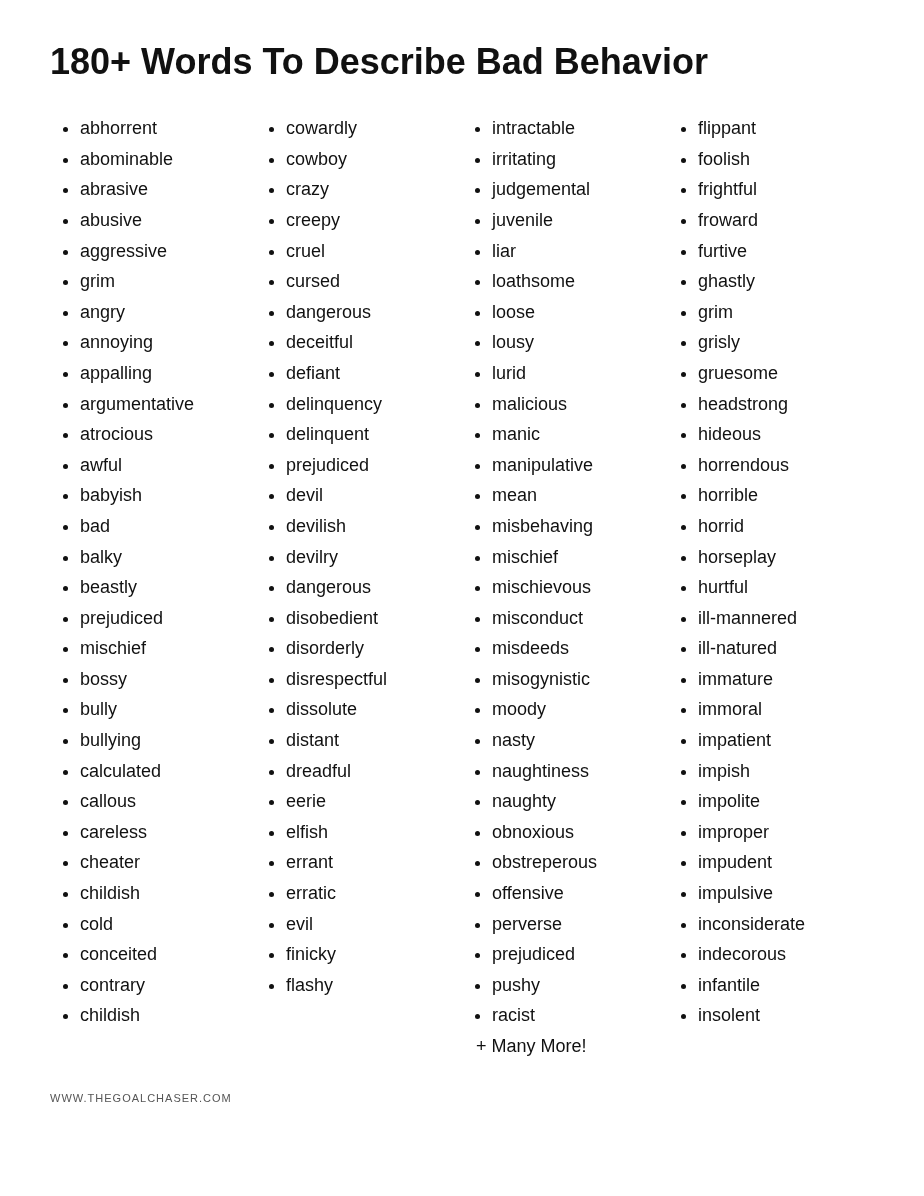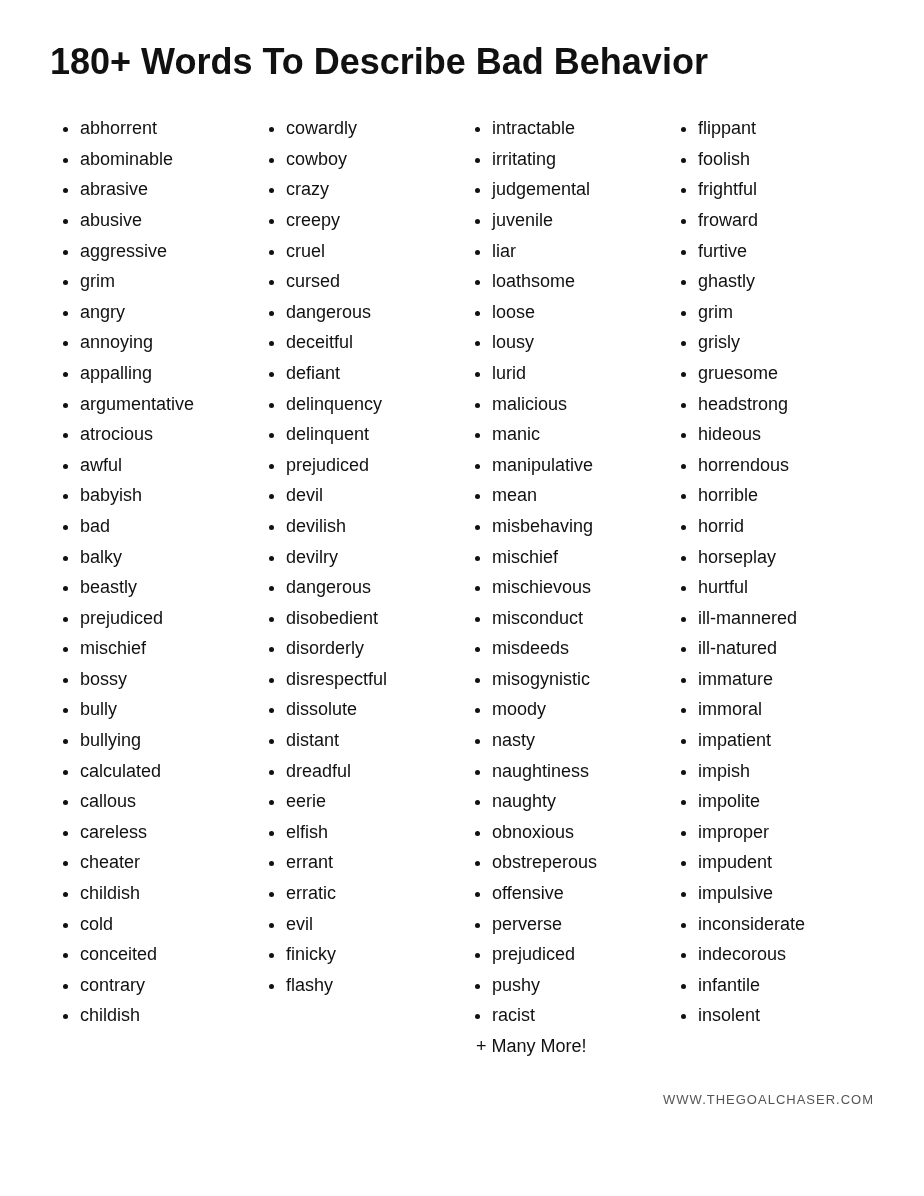--- a/index.html
+++ b/index.html
@@ -31,23 +31,23 @@
     ul {
       list-style: disc;
       padding-left: 20px;
     }
     ul li {
       font-size: 18px;
       line-height: 1.7;
       font-family: Arial, Helvetica, sans-serif;
     }
     .footer {
-      text-align: right;
+      text-align: left;
       margin-top: 30px;
-      font-size: 13px;
+      font-size: 11px;
       letter-spacing: 1px;
       color: #555;
       font-family: Arial, Helvetica, sans-serif;
     }
     .more-label {
       font-size: 18px;
       font-family: Arial, Helvetica, sans-serif;
       line-height: 1.7;
       padding-left: 4px;
     }

